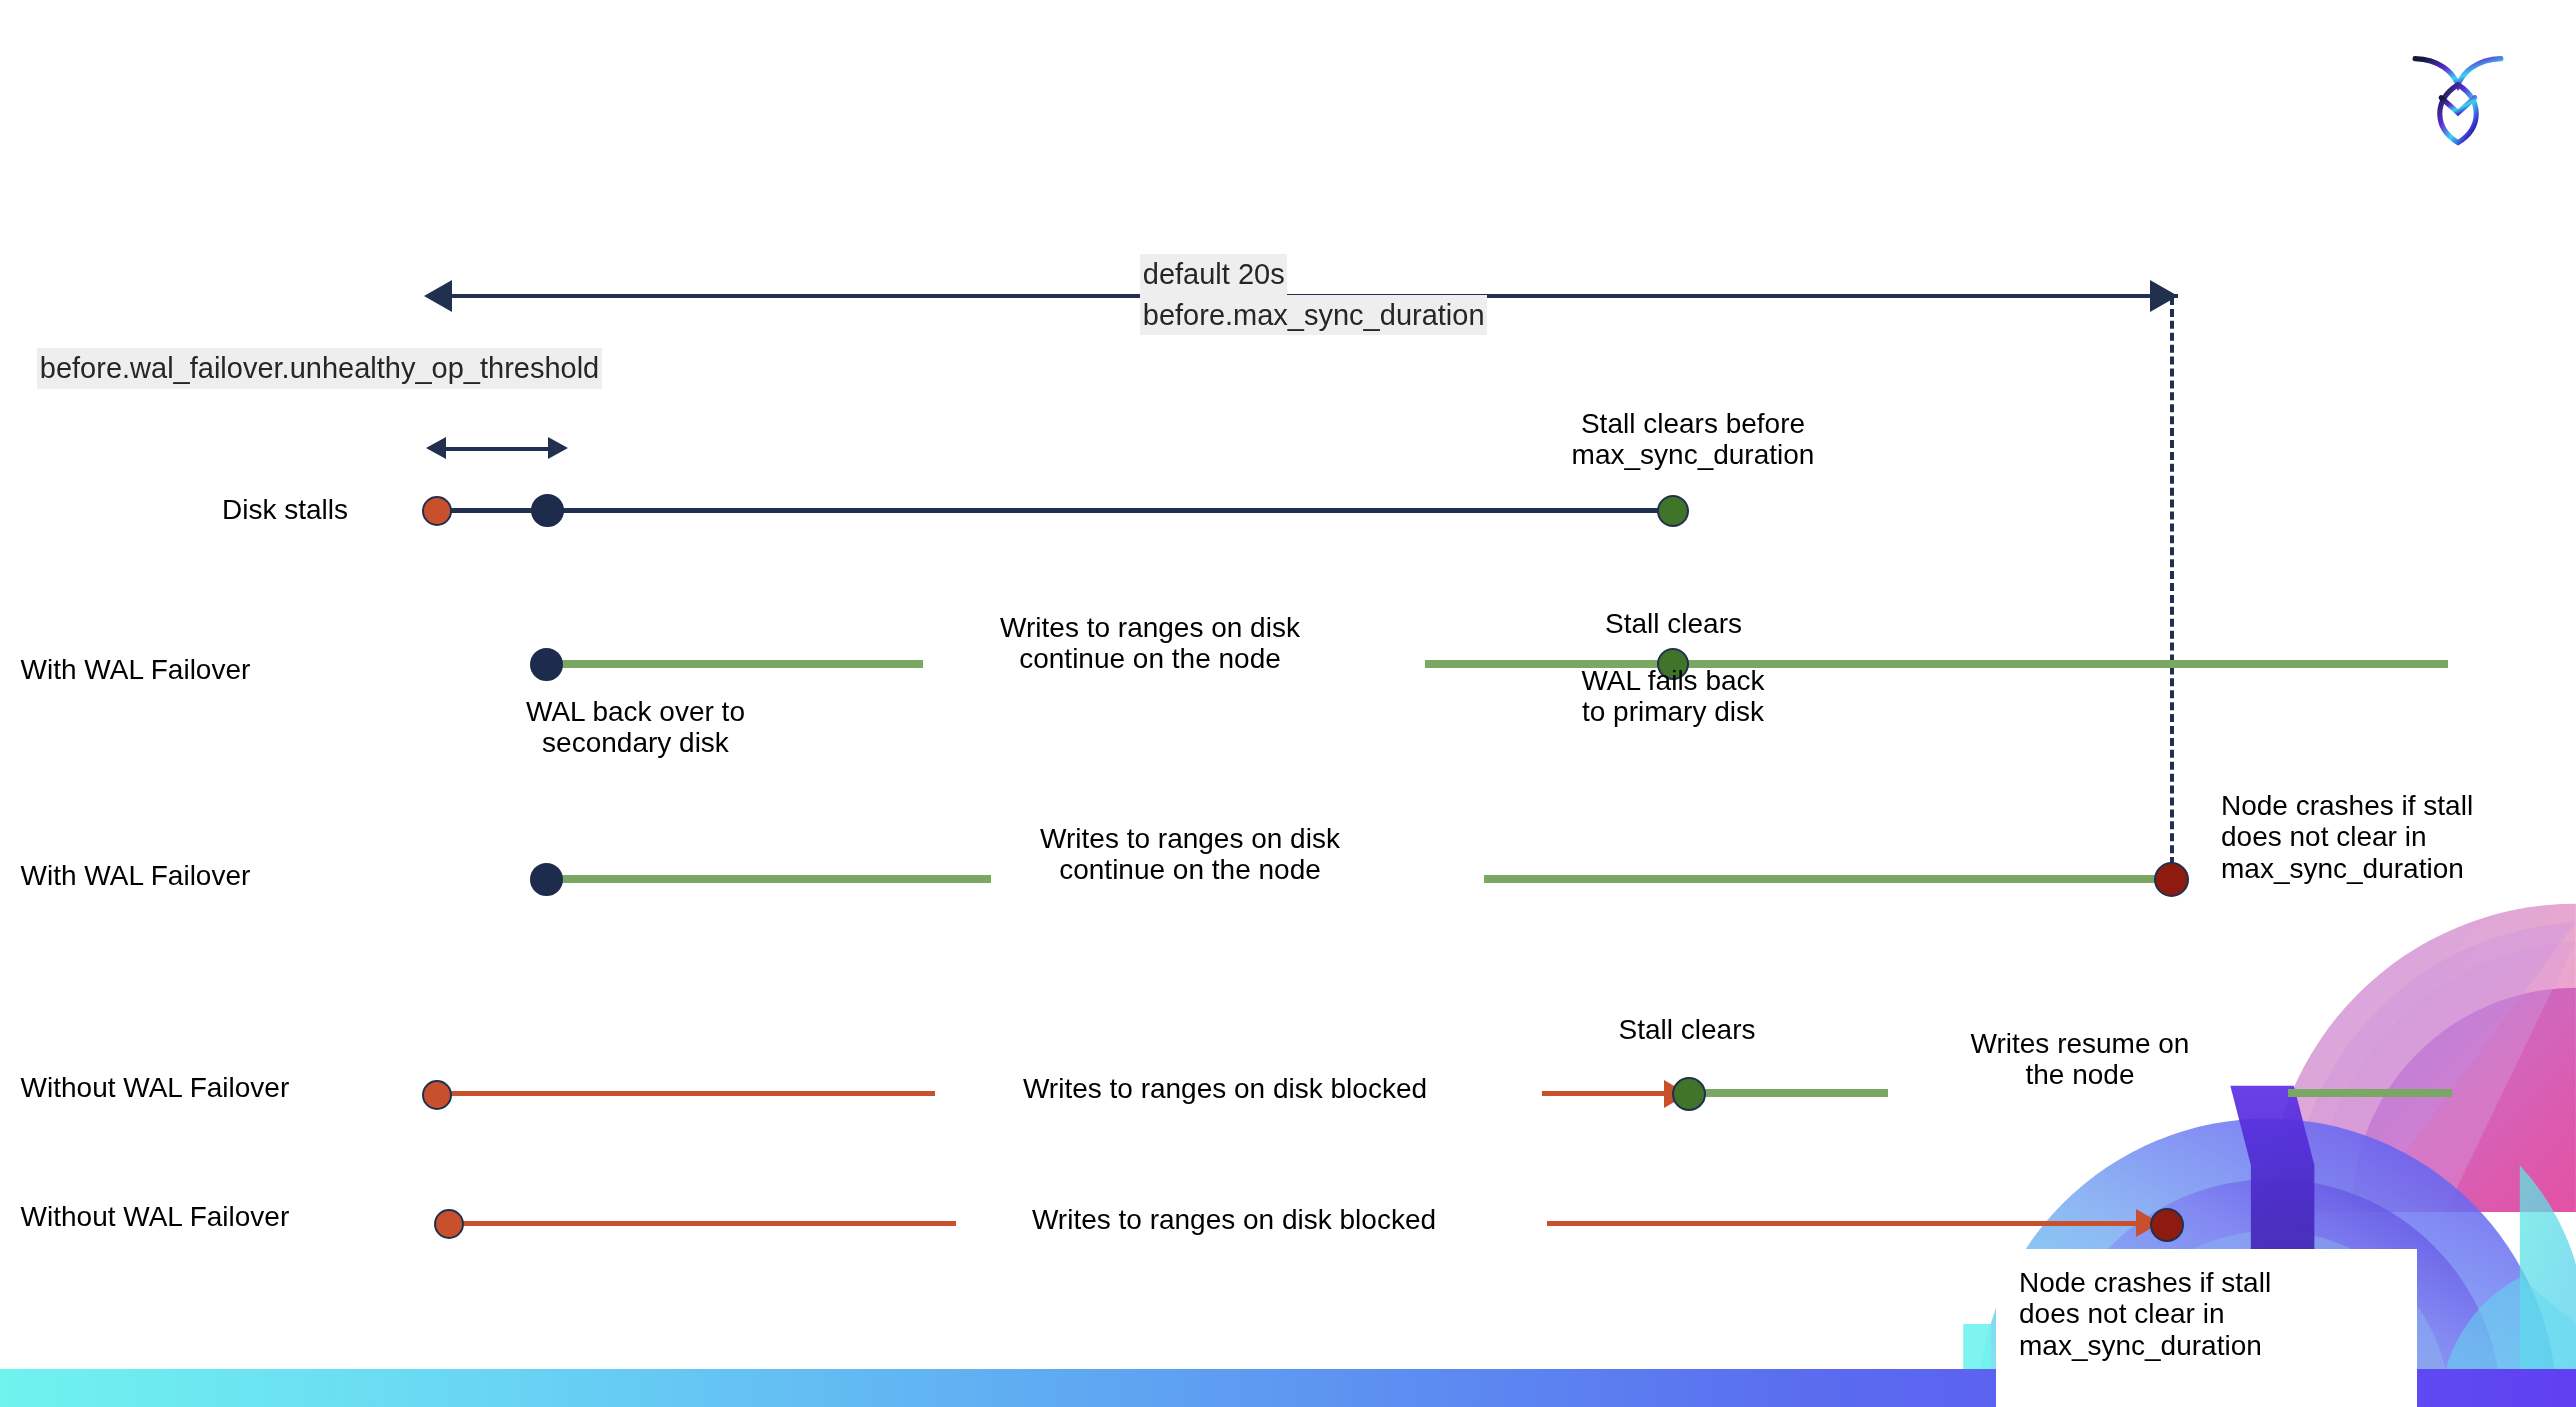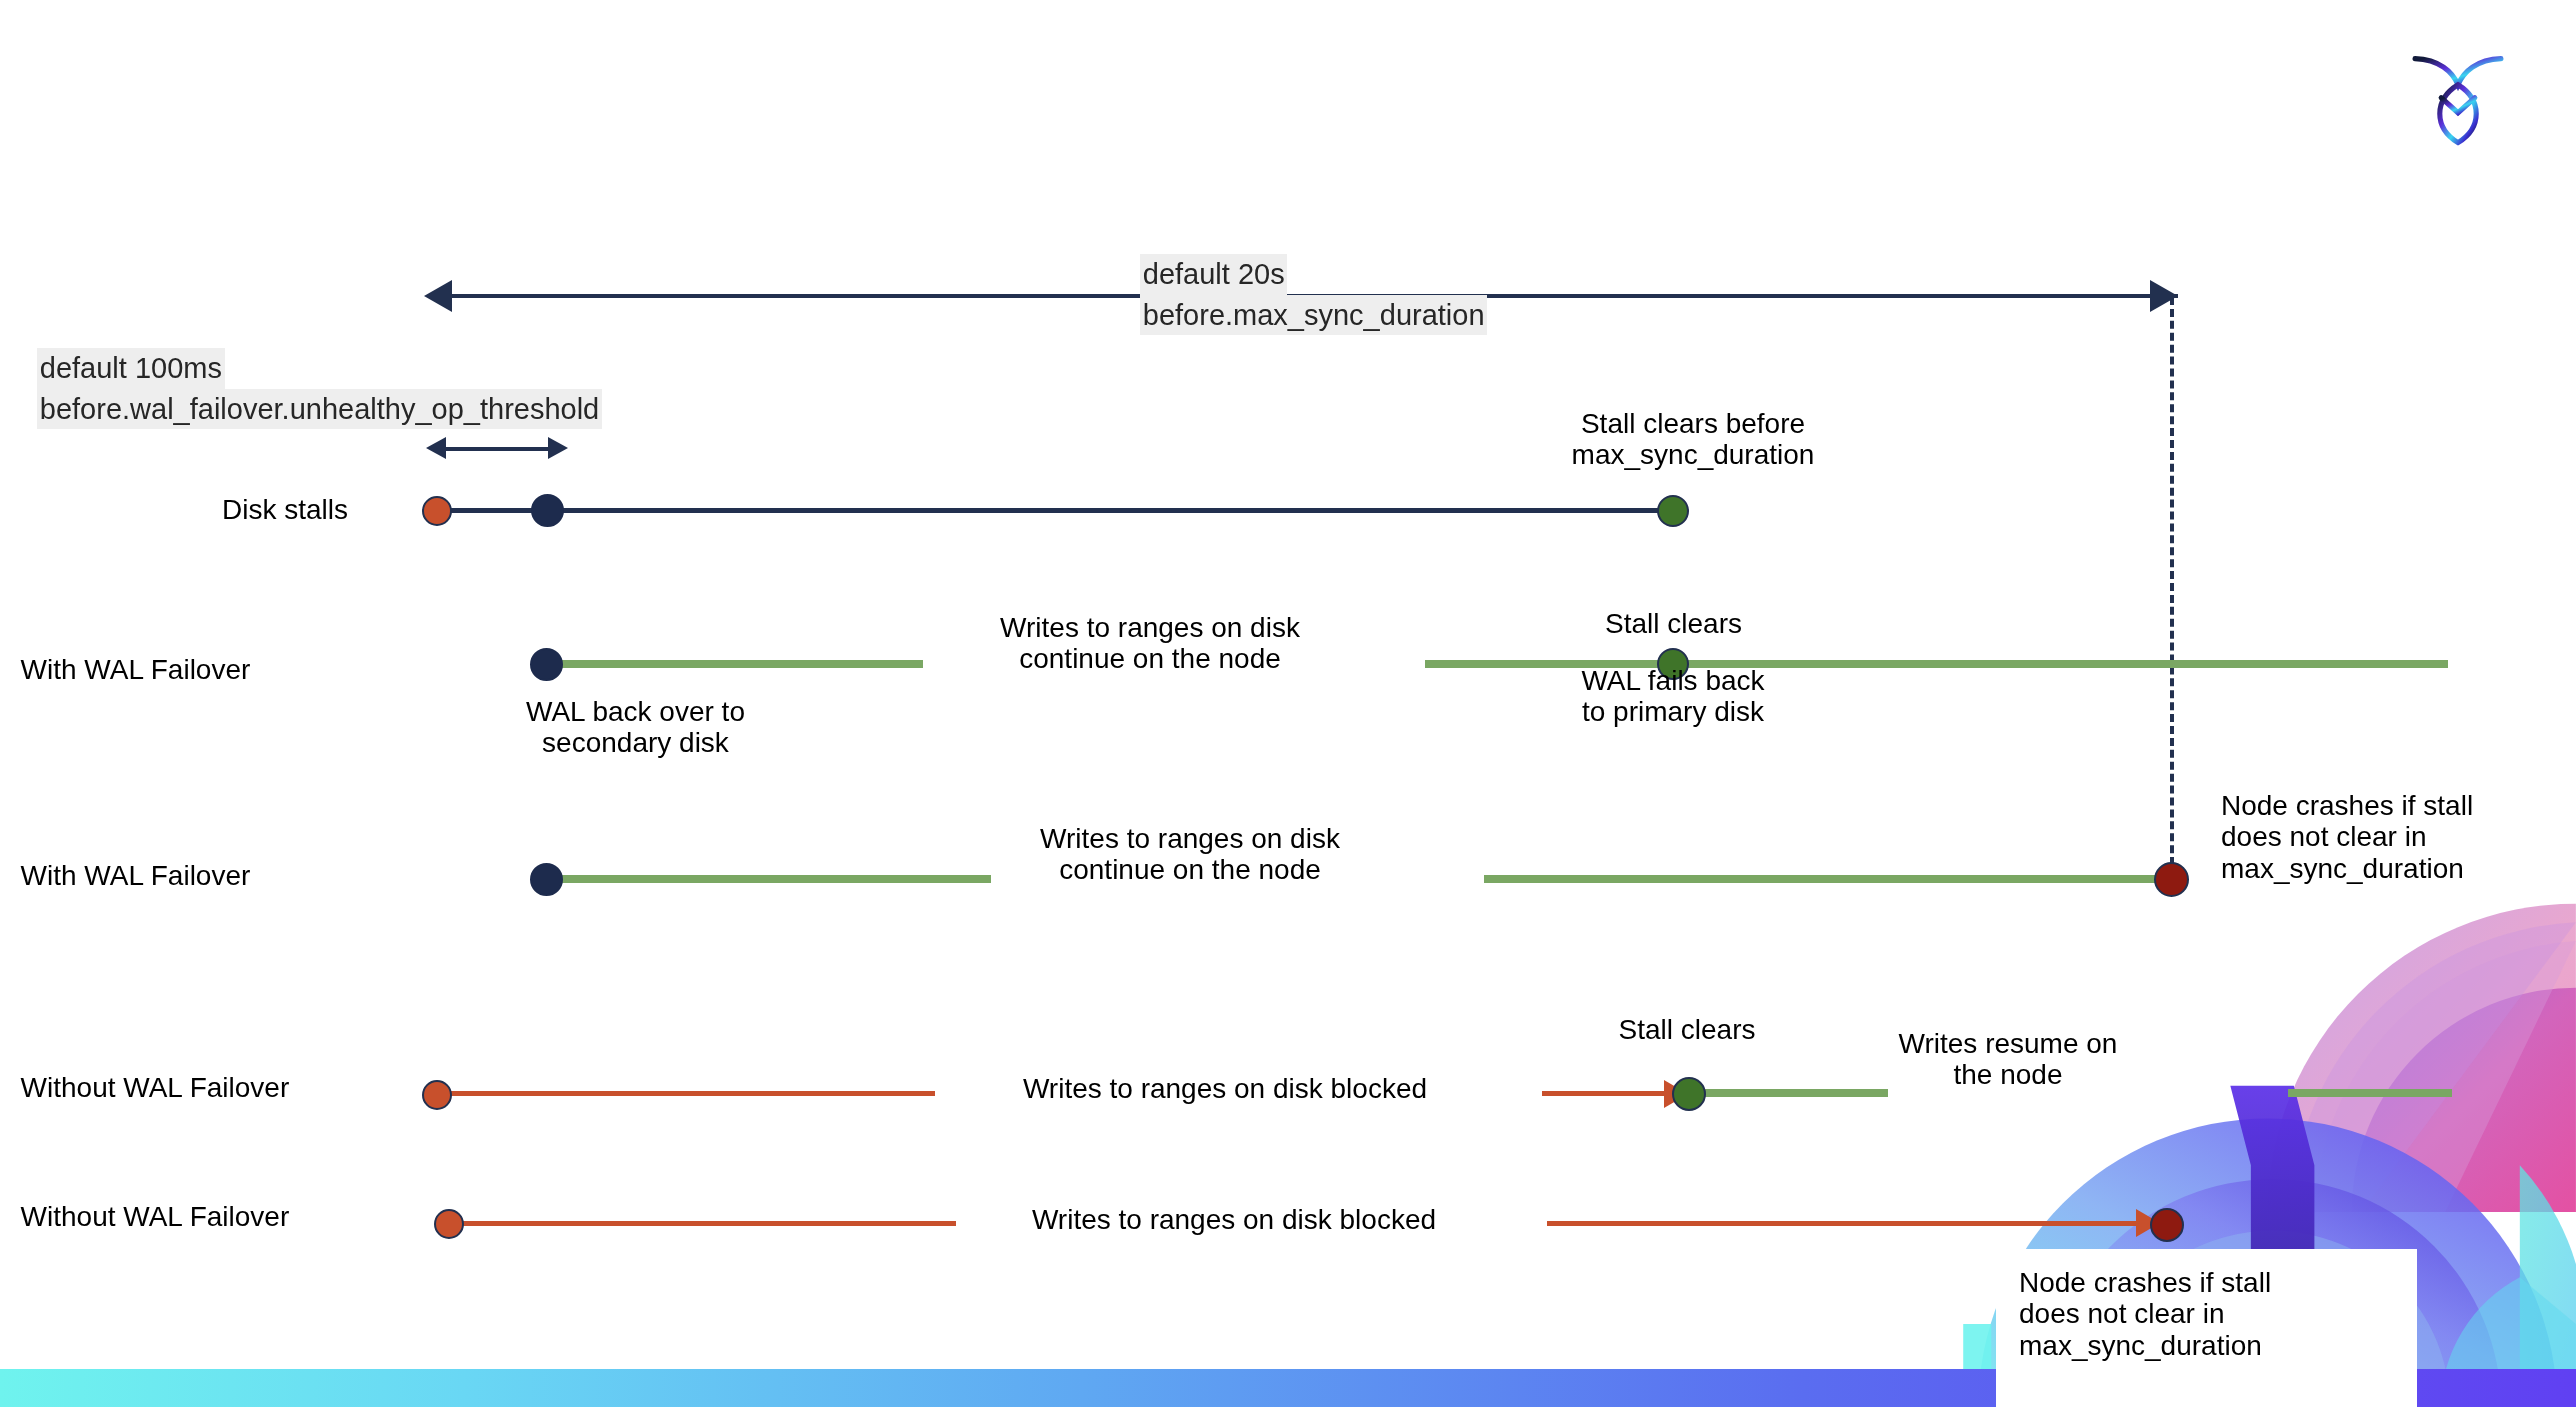--- a/index.html
+++ b/index.html
@@ -136,21 +136,20 @@
   <div class="tri tri-r-navy" style="left:2150px;top:280px;"></div>
 
   <div class="dash" style="left:2170px;top:297px;height:580px;"></div>
 
   <div class="code" style="left:1140px;top:254px;">
     <div><span>default 20s</span></div>
     <div><span>before.max_sync_duration</span></div>
   </div>
 
   <div class="code" style="left:37px;top:348px;">
-    <div><span>default 100ms</span></div>
     <div><span>before.wal_failover.unhealthy_op_threshold</span></div>
   </div>
 
   <div class="hline navy" style="left:439px;top:447px;width:112px;height:3.7px;"></div>
   <div class="tri" style="left:426px;top:437px;border-top:11.2px solid transparent;border-bottom:11.2px solid transparent;border-right:20.6px solid #22304f;"></div>
   <div class="tri" style="left:548px;top:437px;border-top:11.2px solid transparent;border-bottom:11.2px solid transparent;border-left:20.6px solid #22304f;"></div>
 
   <div class="lbl l" style="left:222px;top:494px;width:206px;text-align:left;">Disk stalls</div>
 
   <div class="hline navy" style="left:439px;top:508px;width:1234px;height:4.7px;"></div>
@@ -195,21 +194,21 @@
   <div class="hline orange" style="left:1542px;top:1091px;width:128px;"></div>
   <div class="tri tri-r-orange" style="left:1664px;top:1080px;"></div>
   <div class="hline green" style="left:1699px;top:1089px;width:189px;"></div>
   <div class="hline green" style="left:2288px;top:1089px;width:164px;"></div>
 
   <div class="dot dot-orange" style="left:422px;top:1080px;width:30px;height:30px;"></div>
   <div class="dot dot-green" style="left:1672px;top:1077px;width:34px;height:34px;"></div>
 
   <div class="lbl c" style="left:935px;top:1073px;width:580px;">Writes to ranges on disk  blocked</div>
   <div class="lbl c" style="left:1514px;top:1014px;width:346px;">Stall clears</div>
-  <div class="lbl c" style="left:1849px;top:1028px;width:318px;">Writes resume on
+  <div class="lbl c" style="left:1921px;top:1028px;width:318px;">Writes resume on
 the node</div>
 
   <div class="lbl l" style="left:20.6px;top:1201px;width:430px;">Without WAL Failover</div>
 
   <div class="hline orange" style="left:458px;top:1221px;width:498px;"></div>
   <div class="hline orange" style="left:1547px;top:1221px;width:608px;"></div>
   <div class="tri tri-r-orange" style="left:2136px;top:1209px;"></div>
   <div class="dot dot-orange" style="left:434px;top:1209px;width:30px;height:30px;"></div>
   <div class="dot dot-dred" style="left:2150px;top:1208px;width:34px;height:34px;"></div>
 

